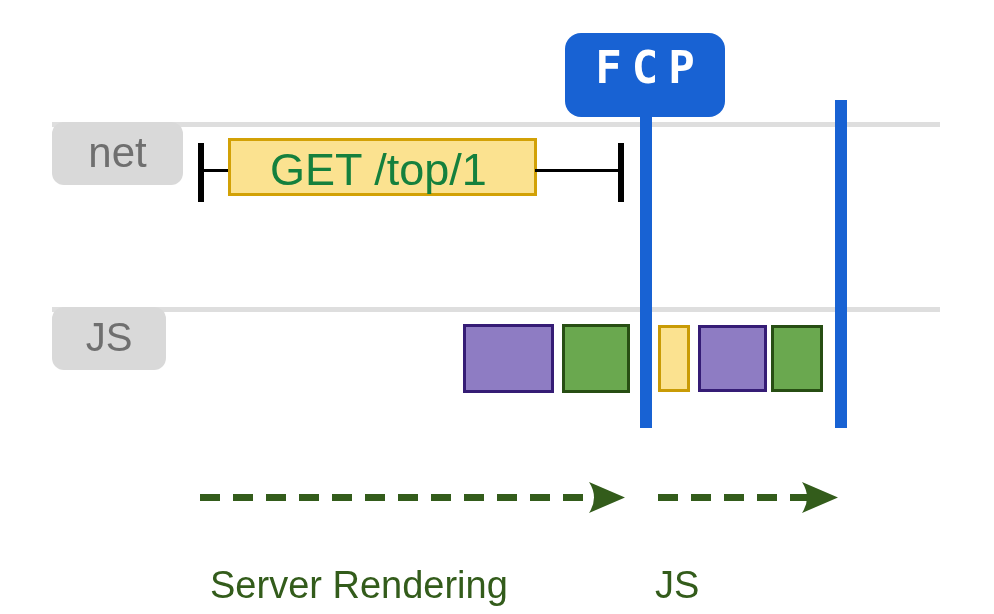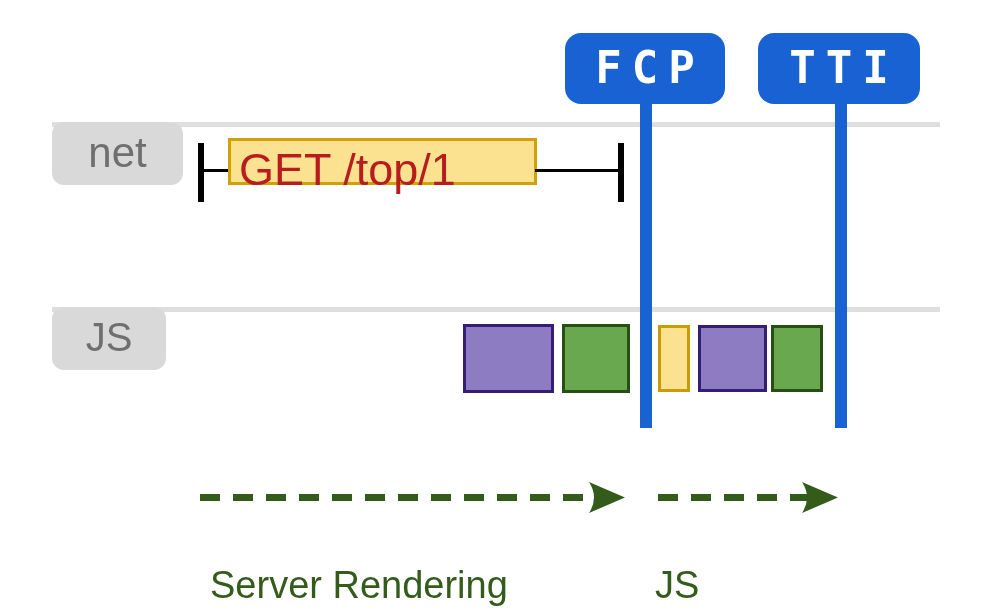--- a/index.html
+++ b/index.html
@@ -25,32 +25,32 @@
   .track-tab.net{left:52px;top:122px;width:131px;height:63px;font-size:42px;line-height:62px;}
   .track-tab.js{left:52px;top:307px;width:114px;height:63px;font-size:40px;line-height:61px;}
   
   .tick{position:absolute;width:6px;height:59px;background:#000;top:143px;}
   .tick.start{left:198px;}
   .tick.end{left:618px;}
   .whisker{position:absolute;height:3px;background:#000;top:169px;}
   .whisker.left{left:204px;width:26px;}
   .whisker.right{left:535px;width:85px;}
   .request-box{
-    position:absolute;left:228px;top:138px;width:309px;height:47px;
+    position:absolute;left:228px;top:138px;width:309px;height:58px;
     box-sizing:border-box;
     background:#fbe290;border:3px solid #d2a106;
-    color:#b91c1c;font-size:45px;line-height:58px;
-    padding-left:8px;white-space:nowrap;
+    color:#15803d;font-size:45px;line-height:58px;
+    padding-left:39px;white-space:nowrap;
   }
   
   .marker-line{position:absolute;top:100px;width:12px;height:328px;background:#1862d3;}
   .marker-line.fcp{left:640px;}
   .marker-line.tti{left:835px;}
   .badge{
-    position:absolute;top:33px;height:71px;border-radius:16px;
+    position:absolute;top:33px;height:84px;border-radius:16px;
     background:#1862d3;color:#ffffff;
     font-family:"DejaVu Sans Mono", monospace;font-weight:bold;
     font-size:44px;line-height:70px;text-align:center;
     letter-spacing:10px;text-indent:10px;
   }
   .badge.fcp{left:565px;width:160px;}
   .badge.tti{left:758px;width:162px;}
   
   .block{position:absolute;box-sizing:border-box;}
   .block.purple{background:#8e7cc3;border:3px solid #351c75;}
@@ -90,21 +90,20 @@
   <div class="block purple b1"></div>
   <div class="block green b2"></div>
   <div class="block yellow b3"></div>
   <div class="block purple b4"></div>
   <div class="block green b5"></div>
 
   <div class="marker-line fcp"></div>
   <div class="marker-line tti"></div>
 
   <div class="badge fcp">FCP</div>
-  <div class="badge tti">TTI</div>
 
   <svg class="arrows" viewBox="0 0 994 614" xmlns="http://www.w3.org/2000/svg">
     <line x1="200" y1="497.5" x2="594" y2="497.5" stroke="#335c1b" stroke-width="7" stroke-dasharray="20 13"></line>
     <path d="M625 497.5 L589 482 Q599 497.5 589 513 Z" fill="#335c1b"></path>
     <line x1="658" y1="497.5" x2="810" y2="497.5" stroke="#335c1b" stroke-width="7" stroke-dasharray="20 13"></line>
     <path d="M838 497.5 L802 482 Q812 497.5 802 513 Z" fill="#335c1b"></path>
   </svg>
 
   <div class="phase-label sr">Server Rendering</div>
   <div class="phase-label js">JS</div>

